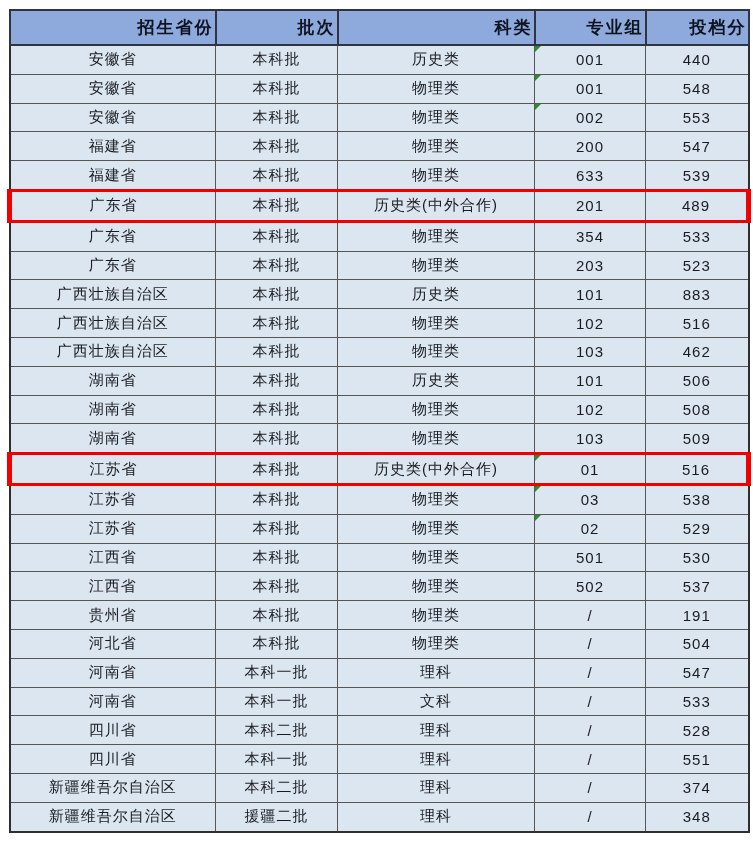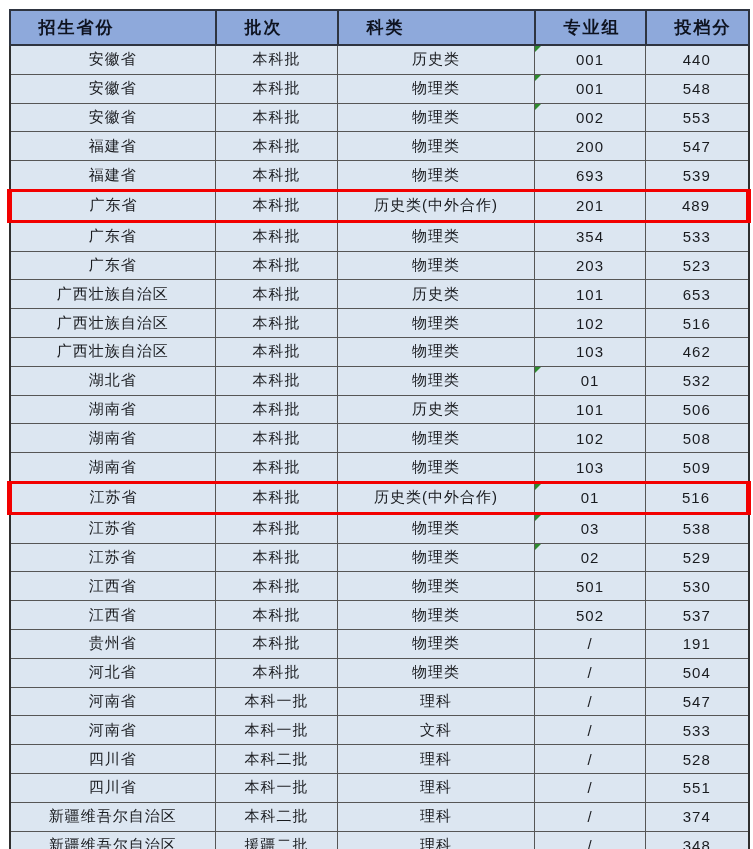--- a/index.html
+++ b/index.html
@@ -26,21 +26,21 @@
     width: 739px;
     border: 2px solid #2f2f2f;
   }
   table.score-table th {
     background: var(--header-bg, #8EA9DB);
     border: 2px solid #2e3440;
     height: 31px;
     font-size: 17px;
     font-weight: bold;
     color: #0e1320;
-    text-align: left;
+    text-align: right;
     vertical-align: middle;
     letter-spacing: 2px;
     padding-left: 28px;
   }
   table.score-table td {
     position: relative;
     background: var(--row-bg, #DCE6F1);
     border: 1px solid var(--grid, #565656);
     height: 25.8px;
     font-size: 15px;
@@ -116,21 +116,21 @@
             <td><span>福建省</span></td>
             <td><span>本科批</span></td>
             <td><span>物理类</span></td>
             <td><span>200</span></td>
             <td><span>547</span></td>
           </tr>
           <tr>
             <td><span>福建省</span></td>
             <td><span>本科批</span></td>
             <td><span>物理类</span></td>
-            <td><span>693</span></td>
+            <td><span>633</span></td>
             <td><span>539</span></td>
           </tr>
           <tr class="hl">
             <td><span>广东省</span></td>
             <td><span>本科批</span></td>
             <td><span>历史类(中外合作)</span></td>
             <td><span>201</span></td>
             <td><span>489</span></td>
           </tr>
           <tr>
@@ -145,42 +145,35 @@
             <td><span>本科批</span></td>
             <td><span>物理类</span></td>
             <td><span>203</span></td>
             <td><span>523</span></td>
           </tr>
           <tr>
             <td><span>广西壮族自治区</span></td>
             <td><span>本科批</span></td>
             <td><span>历史类</span></td>
             <td><span>101</span></td>
-            <td><span>653</span></td>
+            <td><span>883</span></td>
           </tr>
           <tr>
             <td><span>广西壮族自治区</span></td>
             <td><span>本科批</span></td>
             <td><span>物理类</span></td>
             <td><span>102</span></td>
             <td><span>516</span></td>
           </tr>
           <tr>
             <td><span>广西壮族自治区</span></td>
             <td><span>本科批</span></td>
             <td><span>物理类</span></td>
             <td><span>103</span></td>
             <td><span>462</span></td>
-          </tr>
-          <tr>
-            <td><span>湖北省</span></td>
-            <td><span>本科批</span></td>
-            <td><span>物理类</span></td>
-            <td><span>01</span><i class="tri"></i></td>
-            <td><span>532</span></td>
           </tr>
           <tr>
             <td><span>湖南省</span></td>
             <td><span>本科批</span></td>
             <td><span>历史类</span></td>
             <td><span>101</span></td>
             <td><span>506</span></td>
           </tr>
           <tr>
             <td><span>湖南省</span></td>

